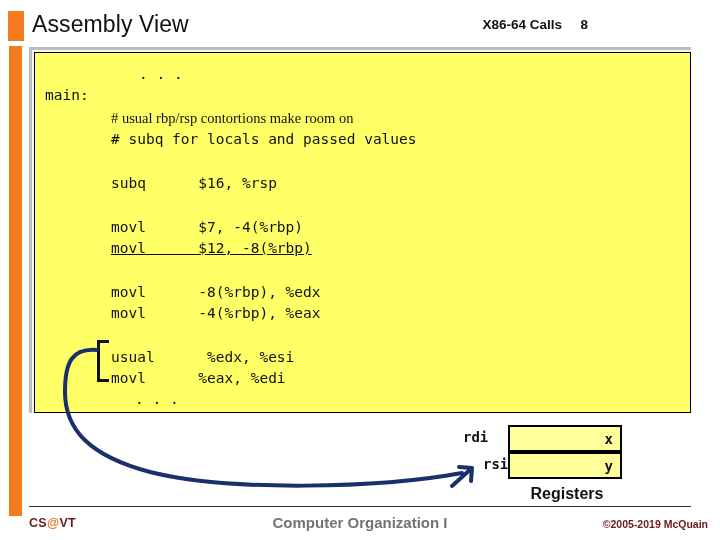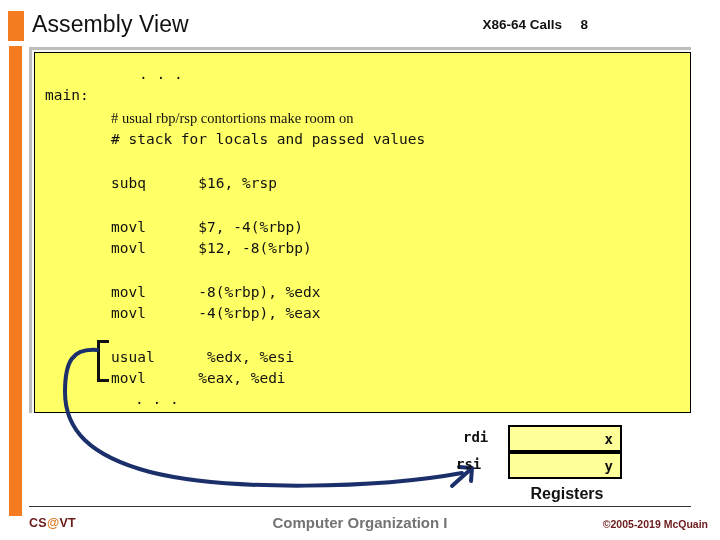--- a/index.html
+++ b/index.html
@@ -187,24 +187,24 @@
   <div id="slide-number">8</div>
 </div>
 
 <div id="left-rail"></div>
 
 <div id="code-panel-outer"></div>
 <div id="code-panel">
   <div class="code-line" style="left:104px; top:14px;">. . .</div>
   <div class="code-line" style="left:10px;  top:35px;">main:</div>
   <div class="code-line" style="left:76px;  top:58px;font-family:Liberation Serif, serif;"># usual rbp/rsp contortions make room on</div>
-  <div class="code-line" style="left:76px;  top:79px;"># stack for locals and passed values</div>
+  <div class="code-line" style="left:76px;  top:79px;"># subq for locals and passed values</div>
   <div class="code-line" style="left:76px;  top:123px;">subq      $16, %rsp</div>
   <div class="code-line" style="left:76px;  top:167px;">movl      $7, -4(%rbp)</div>
-  <div class="code-line" style="left:76px;  top:188px;">movl      $12, -8(%rbp)</div>
+  <div class="code-line" style="left:76px;  top:188px;text-decoration:underline;">movl      $12, -8(%rbp)</div>
   <div class="code-line" style="left:76px;  top:232px;">movl      -8(%rbp), %edx</div>
   <div class="code-line" style="left:76px;  top:253px;">movl      -4(%rbp), %eax</div>
   <div class="code-line" style="left:76px;  top:297px;">usual      %edx, %esi</div>
   <div class="code-line" style="left:76px;  top:318px;">movl      %eax, %edi</div>
   <div class="code-line" style="left:100px; top:339px;">. . .</div>
 </div>
 
 <div id="group-bracket"></div>
 
 <svg id="arrow-layer" viewBox="0 0 720 540" xmlns="http://www.w3.org/2000/svg">
@@ -212,21 +212,21 @@
            C 65 430, 90 456, 150 472
            C 230 492, 380 488, 462 473" fill="none" stroke="#1B2F6B" stroke-width="4" stroke-linecap="round"></path>
   <path d="M 452 486 L 472 468 L 459 467 M 472 468 L 471 481" fill="none" stroke="#1B2F6B" stroke-width="4" stroke-linecap="round" stroke-linejoin="round"></path>
 </svg>
 
 <div class="reg-label" style="left:463px; top:429px;">rdi</div>
 <div class="reg-cell" style="top:425px;">
   <span class="reg-value">x</span>
 </div>
 
-<div class="reg-label" style="left:456px; top:456px;">rsi</div>
+<div class="reg-label" style="left:483px; top:456px;">rsi</div>
 <div class="reg-cell" style="top:452px;">
   <span class="reg-value">y</span>
 </div>
 
 <div id="registers-caption">Registers</div>
 
 <div id="footer-rule"></div>
 <div id="footer-logo"><span>CS</span><span class="at">@</span><span>VT</span></div>
 <div id="footer-center">Computer Organization I</div>
 <div id="footer-copyright">©2005-2019 McQuain</div>

